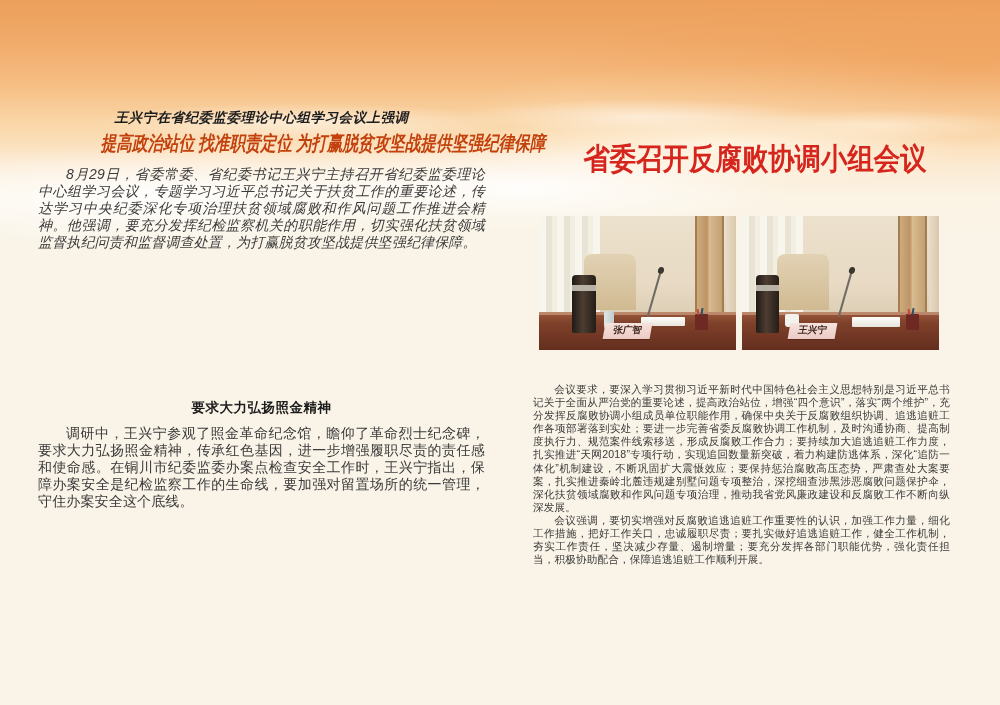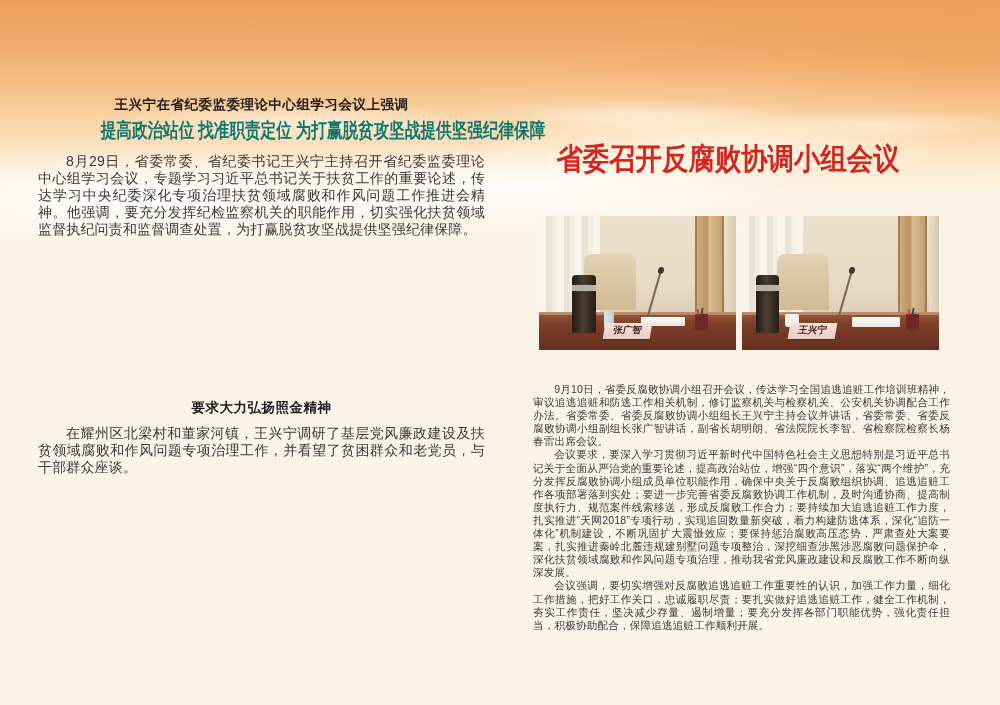--- a/index.html
+++ b/index.html
@@ -23,39 +23,39 @@
     position:absolute; top:92px; left:0; width:1000px; height:60px;
     background:
       radial-gradient(30% 45% at 30% 50%, rgba(255,255,255,.55) 0%, rgba(255,255,255,0) 70%),
       radial-gradient(26% 40% at 64% 40%, rgba(255,255,255,.5) 0%, rgba(255,255,255,0) 70%),
       radial-gradient(20% 35% at 88% 55%, rgba(255,244,226,.6) 0%, rgba(255,244,226,0) 72%);
   }
 
   
   .article { position:absolute; }
   .kicker { text-align:center; font-size:13.5px; font-weight:bold; color:#1c1c1c; letter-spacing:.5px; white-space:nowrap; }
-  .headline { text-align:center; margin-top:3px; color:#0f766e; font-family:"Liberation Serif","DejaVu Serif",serif; font-weight:bold; white-space:nowrap; }
+  .headline { text-align:center; margin-top:3px; color:#c2410c; font-family:"Liberation Serif","DejaVu Serif",serif; font-weight:bold; white-space:nowrap; }
   .headline > span { display:inline-block; white-space:nowrap; }
   .a1 .headline { font-size:20px; }
   .a1 .headline > span { transform:scaleX(.78); transform-origin:center; }
   .a2 .headline { font-size:20px; }
   .a2 .headline > span { transform:scaleX(.84); transform-origin:center; }
 
   .body-text { margin-top:9px; }
   .body-text p {
     font-size:14px; line-height:17px; color:#3a3a3a;
     text-align:justify; text-indent:2em; letter-spacing:.15px;
   }
-  .article-1 { left:38px; top:96px; width:447px; }
+  .article-1 { left:38px; top:109px; width:447px;font-style:italic; }
   .article-2 { left:38px; top:399px; width:447px; }
   .article-2 .body-text { margin-top:8px; }
 
   
   .right-page { position:absolute; left:533px; top:139px; width:417px; }
-  .big-headline { text-align:left; color:#d5251d; font-family:"Liberation Serif","DejaVu Serif",serif; font-weight:bold; font-size:30px; white-space:nowrap; }
+  .big-headline { text-align:right; color:#d5251d; font-family:"Liberation Serif","DejaVu Serif",serif; font-weight:bold; font-size:30px; white-space:nowrap; }
   .big-headline > span { display:inline-block; transform:scaleX(.88); transform-origin:center; }
 
   .photos { display:flex; gap:6px; margin:36px 0 0 6px; }
   .photo { position:relative; width:197px; height:134px; overflow:hidden;
     background:linear-gradient(180deg,#ece1cd 0%, #e8dac4 50%, #ddceb5 74%, #d6c5aa 100%); }
 
   .ph-curtain { position:absolute; left:0; top:0; width:31%; height:76%;
     background:repeating-linear-gradient(90deg,#f8f5ed 0 7px,#e8e3d4 7px 13px,#f2eee2 13px 18px); }
   .ph-frame { position:absolute; right:6%; top:0; width:15%; height:73%;
     background:linear-gradient(90deg,#cdab7e 0 12%, #bd9465 12% 48%, #d2b археb388 48% 52%, #c3a072 52% 100%);
@@ -115,21 +115,21 @@
     <h2 class="kicker">王兴宁在省纪委监委理论中心组学习会议上强调</h2>
     <h1 class="headline"><span>提高政治站位 找准职责定位 为打赢脱贫攻坚战提供坚强纪律保障</span></h1>
     <div class="body-text">
       <p>8月29日，省委常委、省纪委书记王兴宁主持召开省纪委监委理论中心组学习会议，专题学习习近平总书记关于扶贫工作的重要论述，传达学习中央纪委深化专项治理扶贫领域腐败和作风问题工作推进会精神。他强调，要充分发挥纪检监察机关的职能作用，切实强化扶贫领域监督执纪问责和监督调查处置，为打赢脱贫攻坚战提供坚强纪律保障。</p>
     </div>
   </section>
 
   <section class="article article-2 a2">
     <h2 class="kicker">要求大力弘扬照金精神</h2>
     <div class="body-text">
-      <p>在耀州区北梁村和董家河镇，王兴宁调研了基层党风廉政建设及扶贫领域腐败和作风问题专项治理工作，并看望了贫困群众和老党员，与干部群众座谈。</p>
+      <p>调研中，王兴宁参观了照金革命纪念馆，瞻仰了革命烈士纪念碑，要求大力弘扬照金精神，传承红色基因，进一步增强履职尽责的责任感和使命感。在铜川市纪委监委办案点检查安全工作时，王兴宁指出，保障办案安全是纪检监察工作的生命线，要加强对留置场所的统一管理，守住办案安全这个底线。</p>
     </div>
   </section>
 
   <section class="right-page">
     <h1 class="big-headline"><span>省委召开反腐败协调小组会议</span></h1>
 
     <div class="photos">
 
       <figure class="photo photo-1">
         <div class="ph-curtain"></div>
@@ -166,19 +166,18 @@
         <div class="ph-mic"></div>
         <div class="ph-cup" style="left:22%;bottom:17%;"></div>
         <div class="ph-papers" style="left:56%;bottom:17%;width:24%;height:8%;"></div>
         <div class="ph-pencup" style="right:10%;bottom:15%;"></div>
         <figcaption class="ph-nameplate">王兴宁</figcaption>
       </figure>
 
     </div>
 
     <div class="right-body">
-      <p>9月10日，省委反腐败协调小组召开会议，传达学习全国追逃追赃工作培训班精神，审议追逃追赃和防逃工作相关机制，修订监察机关与检察机关、公安机关协调配合工作办法。省委常委、省委反腐败协调小组组长王兴宁主持会议并讲话，省委常委、省委反腐败协调小组副组长张广智讲话，副省长胡明朗、省法院院长李智、省检察院检察长杨春雷出席会议。</p>
       <p>会议要求，要深入学习贯彻习近平新时代中国特色社会主义思想特别是习近平总书记关于全面从严治党的重要论述，提高政治站位，增强“四个意识”，落实“两个维护”，充分发挥反腐败协调小组成员单位职能作用，确保中央关于反腐败组织协调、追逃追赃工作各项部署落到实处；要进一步完善省委反腐败协调工作机制，及时沟通协商、提高制度执行力、规范案件线索移送，形成反腐败工作合力；要持续加大追逃追赃工作力度，扎实推进“天网2018”专项行动，实现追回数量新突破，着力构建防逃体系，深化“追防一体化”机制建设，不断巩固扩大震慑效应；要保持惩治腐败高压态势，严肃查处大案要案，扎实推进秦岭北麓违规建别墅问题专项整治，深挖细查涉黑涉恶腐败问题保护伞，深化扶贫领域腐败和作风问题专项治理，推动我省党风廉政建设和反腐败工作不断向纵深发展。</p>
       <p>会议强调，要切实增强对反腐败追逃追赃工作重要性的认识，加强工作力量，细化工作措施，把好工作关口，忠诚履职尽责；要扎实做好追逃追赃工作，健全工作机制，夯实工作责任，坚决减少存量、遏制增量；要充分发挥各部门职能优势，强化责任担当，积极协助配合，保障追逃追赃工作顺利开展。</p>
     </div>
   </section>
 
 </div>
 
 </body></html>

